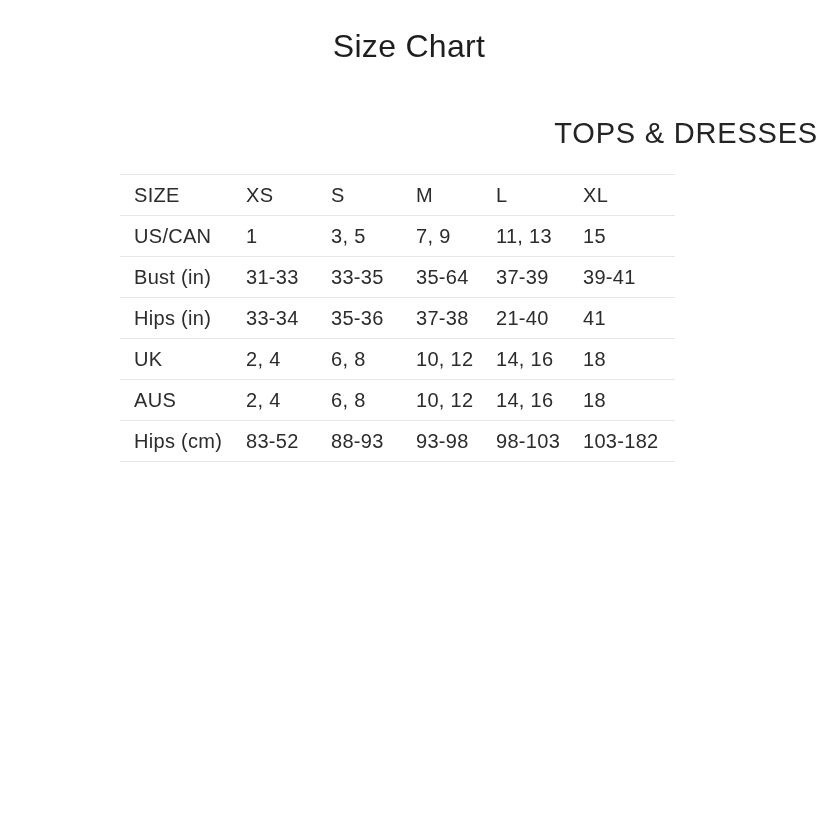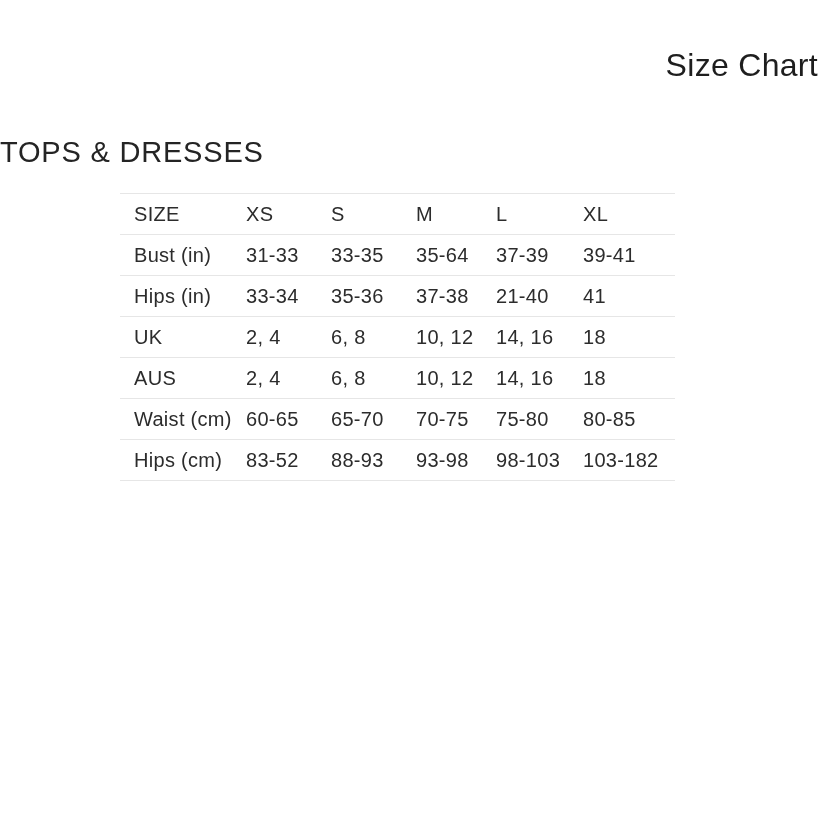--- a/index.html
+++ b/index.html
@@ -10,31 +10,31 @@
     height: 826px;
     overflow: hidden;
     font-family: "Liberation Sans", "DejaVu Sans", sans-serif;
   }
   .page {
     width: 818px;
     height: 826px;
     background: #ffffff;
   }
   .page-title {
-    margin: 47px 0 0 0;
-    text-align: right;
+    margin: 28px 0 0 0;
+    text-align: center;
     font-size: 32px;
     line-height: 37px;
     font-weight: 400;
     color: #1e1e1e;
     letter-spacing: 0.3px;
   }
   .section-title {
     margin: 51px 0 0 0;
-    text-align: left;
+    text-align: right;
     font-size: 29px;
     line-height: 35px;
     font-weight: 400;
     color: #242424;
     letter-spacing: 0.8px;
   }
   table.size-table {
     border-collapse: collapse;
     table-layout: fixed;
     width: 555px;
@@ -83,20 +83,28 @@
           <th>SIZE</th>
           <th>XS</th>
           <th>S</th>
           <th>M</th>
           <th>L</th>
           <th>XL</th>
         </tr>
     </thead>
     <tbody>
         <tr>
+          <th>US/CAN</th>
+          <td>1</td>
+          <td>3, 5</td>
+          <td>7, 9</td>
+          <td>11, 13</td>
+          <td>15</td>
+        </tr>
+        <tr>
           <th>Bust (in)</th>
           <td>31-33</td>
           <td>33-35</td>
           <td>35-64</td>
           <td>37-39</td>
           <td>39-41</td>
         </tr>
         <tr>
           <th>Hips (in)</th>
           <td>33-34</td>
@@ -115,28 +123,20 @@
         </tr>
         <tr>
           <th>AUS</th>
           <td>2, 4</td>
           <td>6, 8</td>
           <td>10, 12</td>
           <td>14, 16</td>
           <td>18</td>
         </tr>
         <tr>
-          <th>Waist (cm)</th>
-          <td>60-65</td>
-          <td>65-70</td>
-          <td>70-75</td>
-          <td>75-80</td>
-          <td>80-85</td>
-        </tr>
-        <tr>
           <th>Hips (cm)</th>
           <td>83-52</td>
           <td>88-93</td>
           <td>93-98</td>
           <td>98-103</td>
           <td>103-182</td>
         </tr>
       </tbody>
   </table>
 </div>

